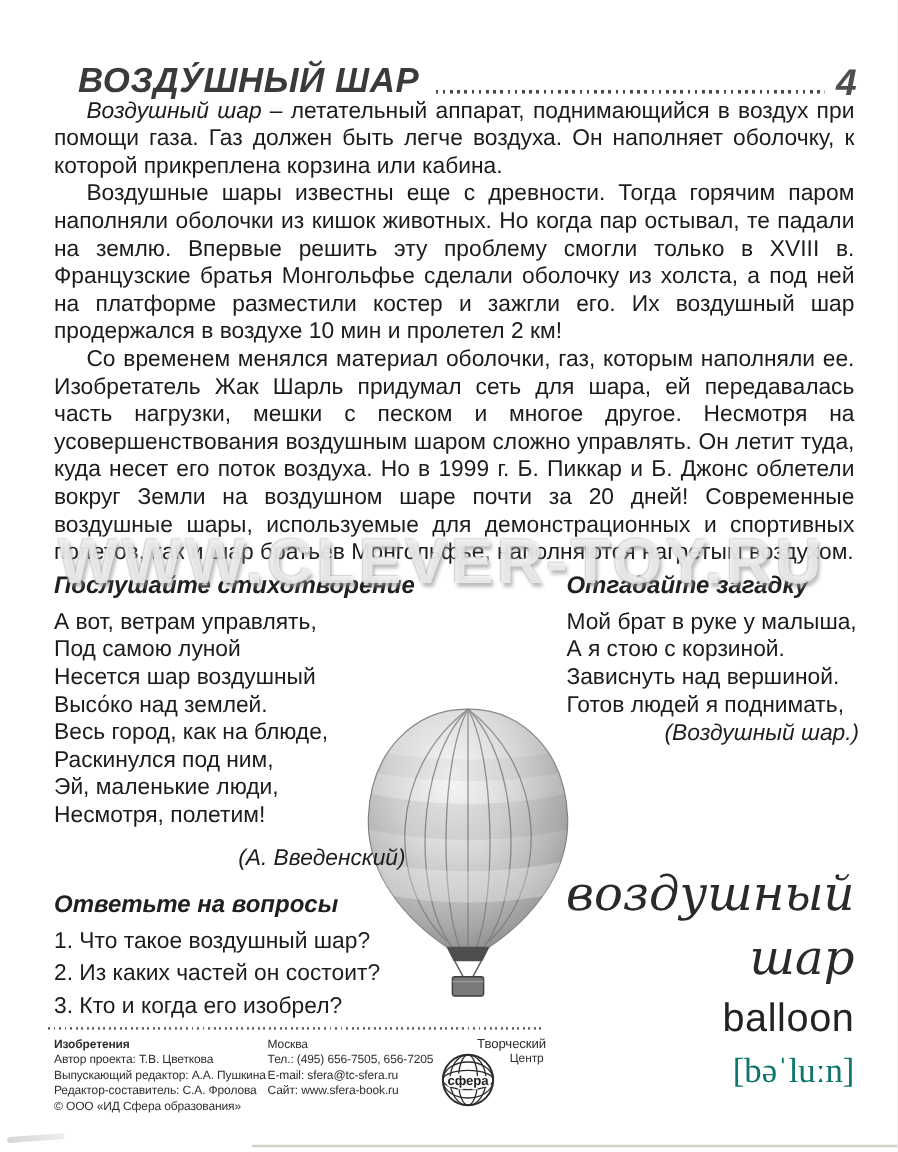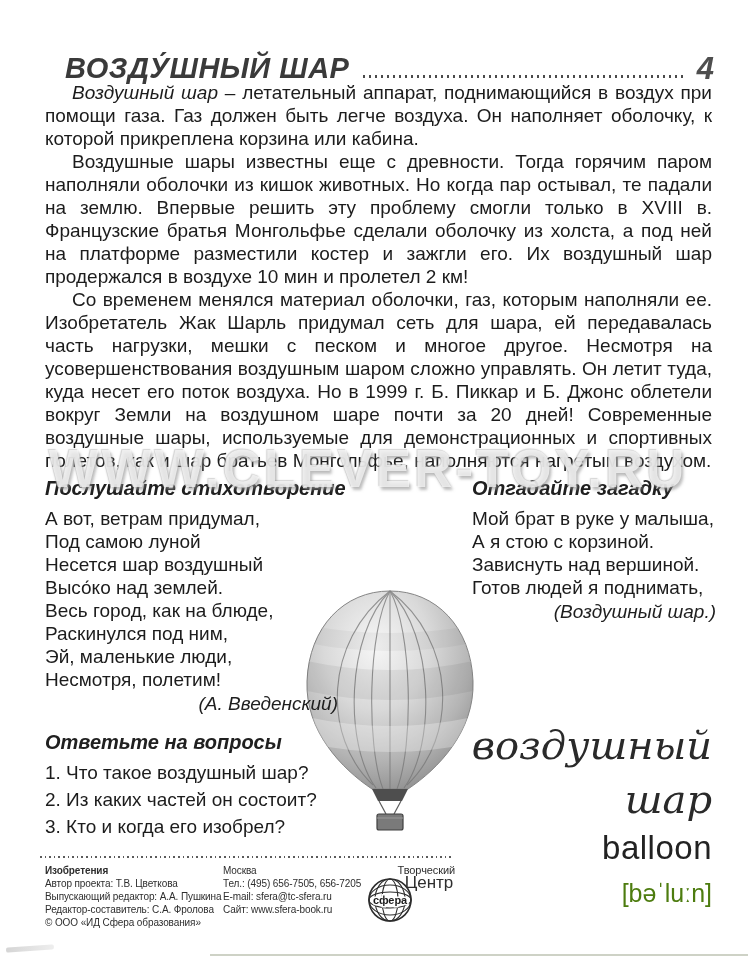--- a/index.html
+++ b/index.html
@@ -22,45 +22,45 @@
   
   .wm{position:absolute;left:0;right:12px;top:438px;text-align:center;z-index:6;pointer-events:none;
       font-size:53px;font-weight:bold;letter-spacing:3px;color:rgba(252,252,252,.72);
       text-shadow:2px 3px 3px rgba(140,140,140,.55),-1px -1px 1px rgba(175,175,175,.45),0 0 2px rgba(185,185,185,.5);}
 
   
   .colL{position:absolute;left:45px;top:477px;width:315px;z-index:2;}
   .colR{position:absolute;left:472px;top:477px;width:244px;z-index:2;}
   .subhead{font-size:20px;font-weight:bold;font-style:italic;color:#202020;margin:0 0 7px 0;}
   .vline{font-size:19px;line-height:23px;color:#1c1c1c;}
-  .attribution{font-size:19px;font-style:italic;text-align:right;padding-right:22px;margin-top:2px;}
+  .attribution{font-size:19px;font-style:italic;text-align:right;padding-right:22px;margin-top:14px;}
   .answer{font-size:19px;font-style:italic;text-align:right;margin-top:2px;}
   .questions{margin-top:16px;}
   .questions .vline{line-height:23px;margin-top:4px;}
 
   
   .balloon{position:absolute;left:299px;top:585px;width:182px;height:250px;z-index:1;}
 
   
   .vocab{position:absolute;right:36px;top:718px;width:330px;text-align:right;z-index:3;color:#2a2a2a;}
   .script{font-family:"DejaVu Serif","Liberation Serif",serif;font-style:italic;font-size:40px;line-height:54px;}
   .en{font-size:33px;line-height:44px;letter-spacing:.5px;color:#222;}
-  .ipa{font-family:Liberation Sans, sans-serif;font-size:25px;line-height:46px;color:#4d7c0f;}
+  .ipa{font-family:Liberation Serif, serif;font-size:29px;line-height:46px;color:#0f766e;}
 
   
   .sep{position:absolute;left:40px;top:856px;width:414px;height:2px;
        background:repeating-linear-gradient(90deg,#5a5a5a 0 1.6px,transparent 1.6px 4.6px);}
   .footer{position:absolute;left:45px;top:864px;width:412px;display:flex;z-index:2;
           font-size:10px;line-height:13px;color:#2e2e2e;letter-spacing:-.1px;}
   .f-credits{width:178px;}
   .f-contacts{width:140px;}
   .f-series{font-weight:bold;}
   .f-logo{position:relative;width:92px;height:64px;}
   .f-logo .l1{position:absolute;top:0;right:0;font-size:11px;color:#2e2e2e;}
-  .f-logo .l2{position:absolute;top:12px;right:2px;font-size:17px;color:#2e2e2e;text-align:right;}
+  .f-logo .l2{position:absolute;top:12px;right:2px;font-size:10px;color:#2e2e2e;text-align:right;}
   .f-logo svg{position:absolute;left:2px;top:11px;}
 
   
   .scanline{position:absolute;left:210px;right:0;top:954px;height:2px;background:#c6cabc;opacity:.85;}
   .smudge{position:absolute;left:6px;top:946px;width:48px;height:5px;background:linear-gradient(90deg,#b9b9b9,#e3e3e3);
           opacity:.6;transform:rotate(-4deg);border-radius:2px;}
 </style>
 </head>
 <body>
 
@@ -75,21 +75,21 @@
   <div class="article">
     <p><span class="ital">Воздушный шар</span><span> – летательный аппарат, поднимающийся в воздух при помощи газа. Газ должен быть легче воздуха. Он наполняет оболочку, к которой прикреплена корзина или кабина.</span></p>
     <p>Воздушные шары известны еще с древности. Тогда горячим паром наполняли оболочки из кишок животных. Но когда пар остывал, те падали на землю. Впервые решить эту проблему смогли только в XVIII в. Французские братья Монгольфье сделали оболочку из холста, а под ней на платформе разместили костер и зажгли его. Их воздушный шар продержался в воздухе 10 мин и пролетел 2 км!</p>
     <p>Со временем менялся материал оболочки, газ, которым наполняли ее. Изобретатель Жак Шарль придумал сеть для шара, ей передавалась часть нагрузки, мешки с песком и многое другое. Несмотря на усовершенствования воздушным шаром сложно управлять. Он летит туда, куда несет его поток воздуха. Но в 1999 г. Б. Пиккар и Б. Джонс облетели вокруг Земли на воздушном шаре почти за 20 дней! Современные воздушные шары, используемые для демонстрационных и спортивных полетов, как и шар братьев Монгольфье, наполняются нагретым воздухом.</p>
   </div>
 
   <div class="wm">WWW.CLEVER-TOY.RU</div>
 
   <div class="colL">
     <div class="subhead">Послушайте стихотворение</div>
-    <div class="vline">А вот, ветрам придумал,</div>
+    <div class="vline">А вот, ветрам управлять,</div>
     <div class="vline">Под самою луной</div>
     <div class="vline">Несется шар воздушный</div>
     <div class="vline">Высо́ко над землей.</div>
     <div class="vline">Весь город, как на блюде,</div>
     <div class="vline">Раскинулся под ним,</div>
     <div class="vline">Эй, маленькие люди,</div>
     <div class="vline">Несмотря, полетим!</div>
     <div class="attribution">(А. Введенский)</div>
 
     <div class="questions">

